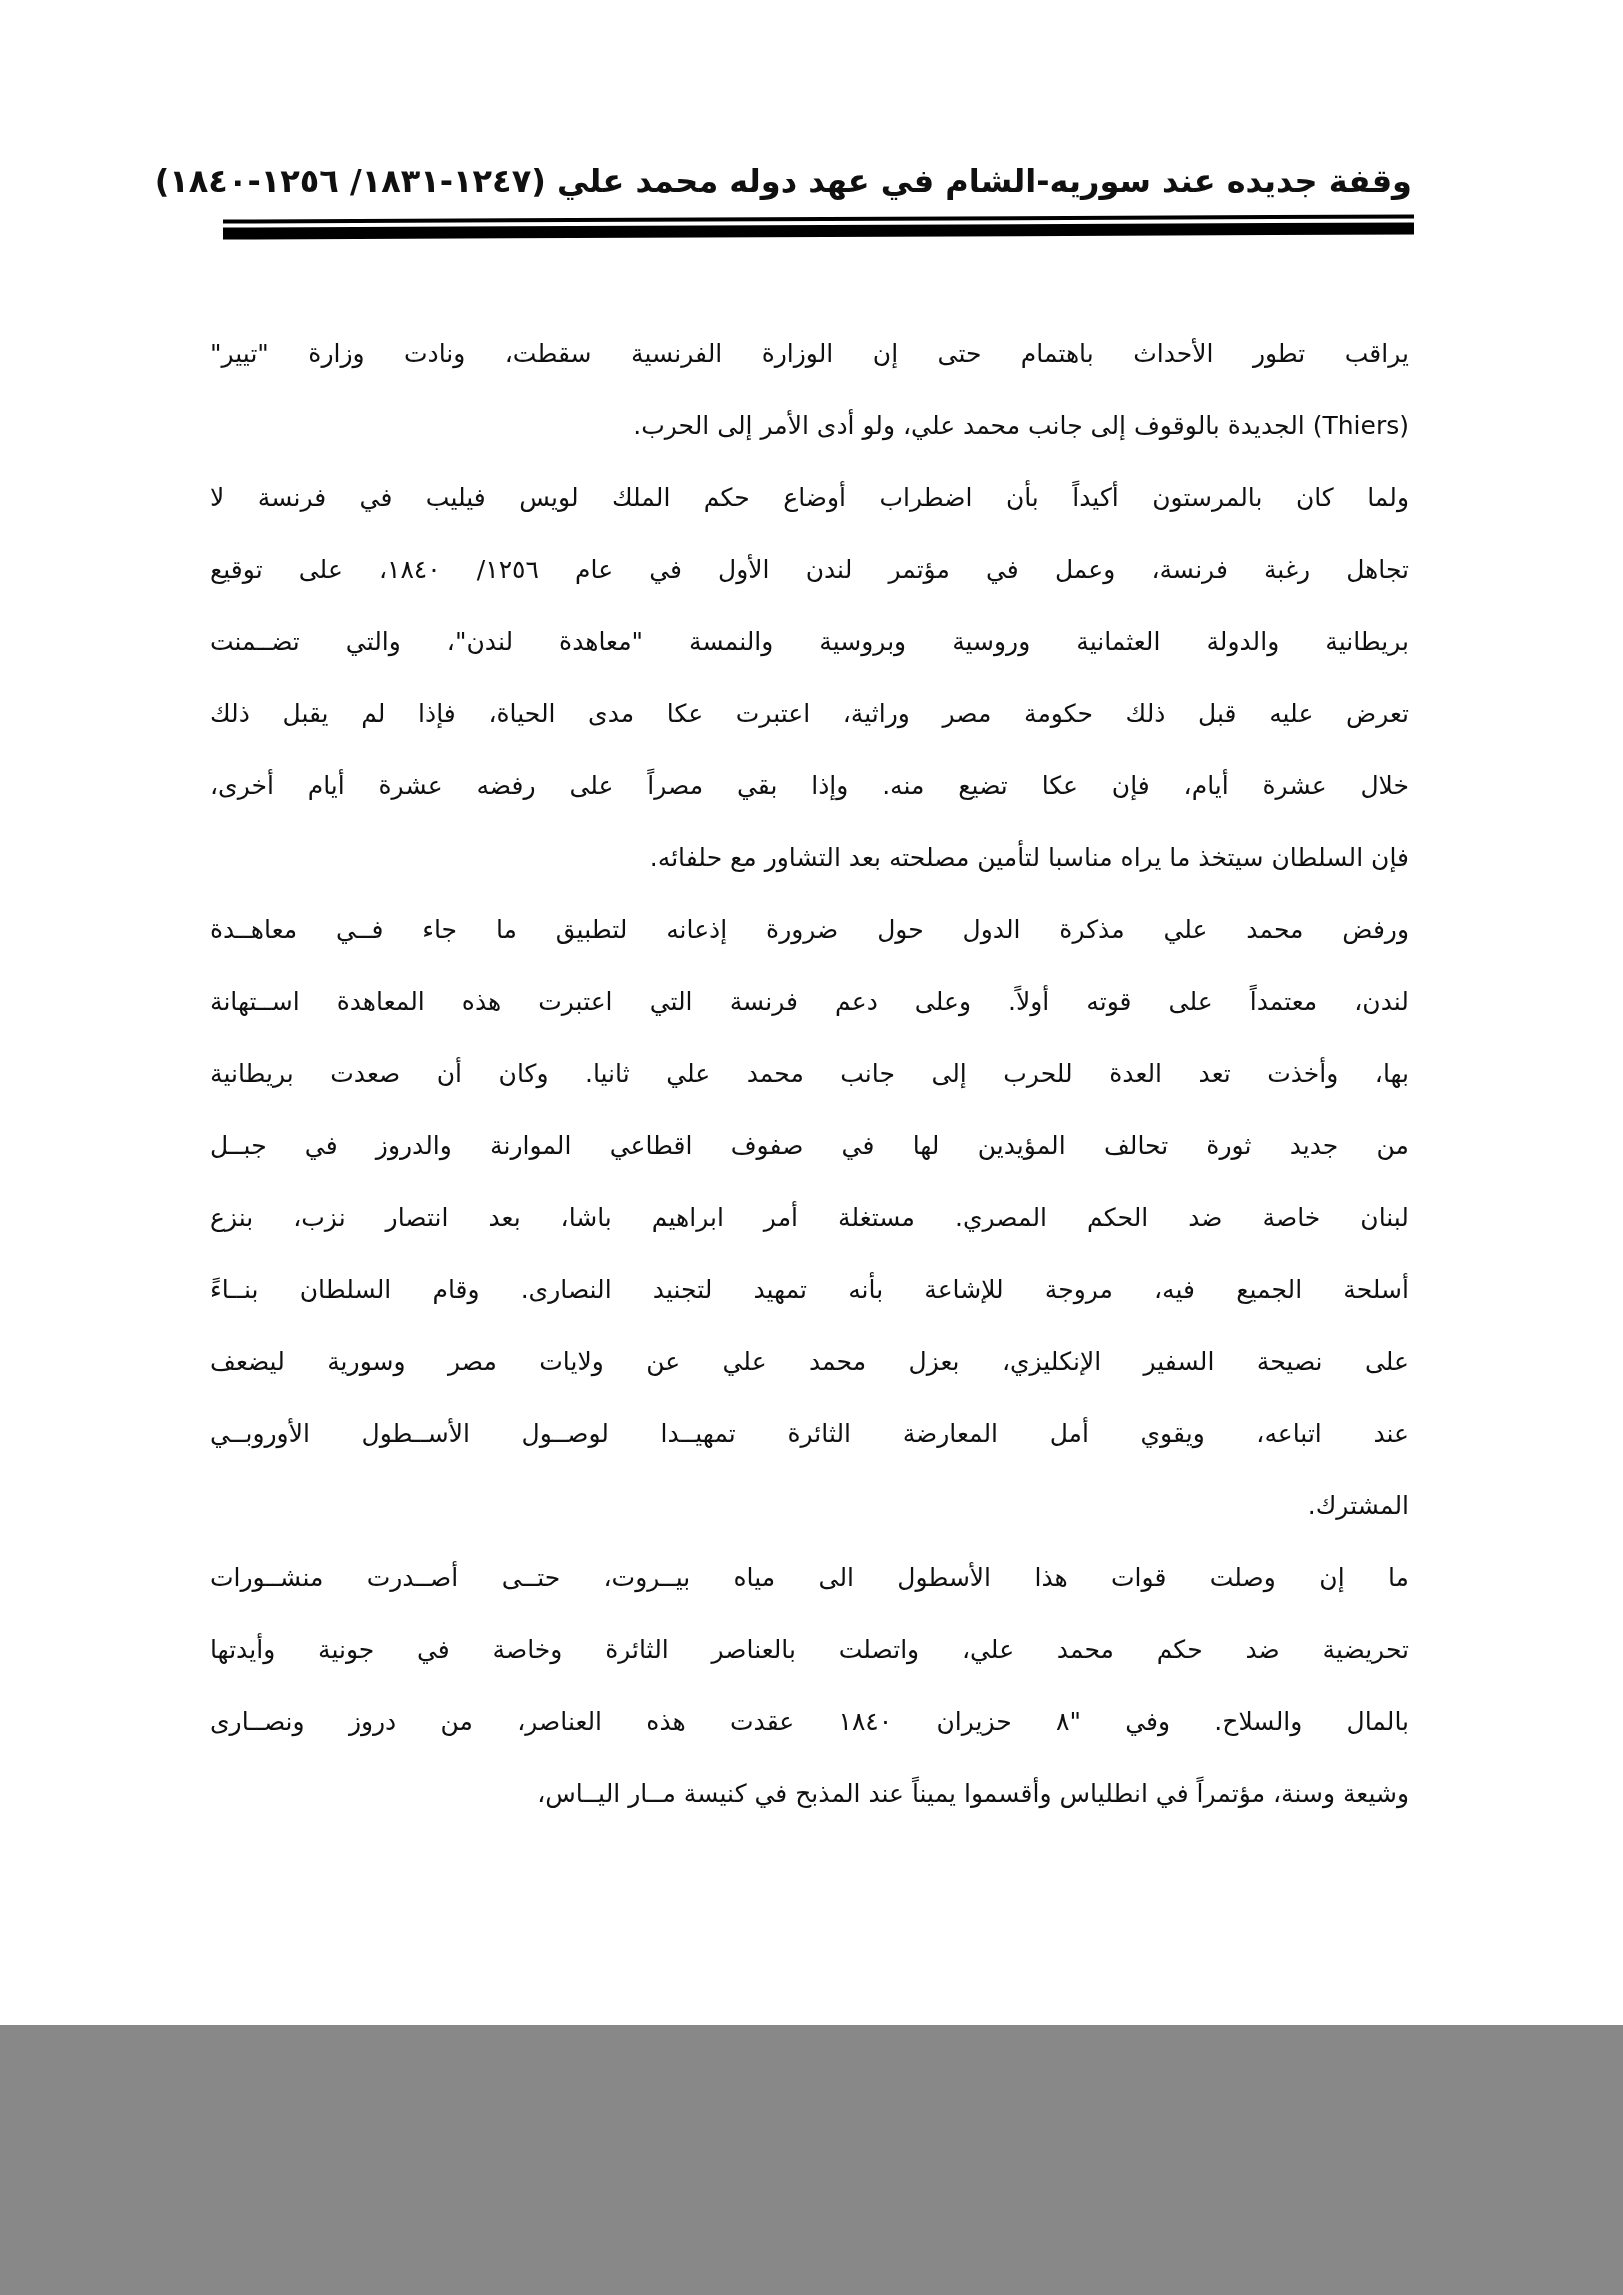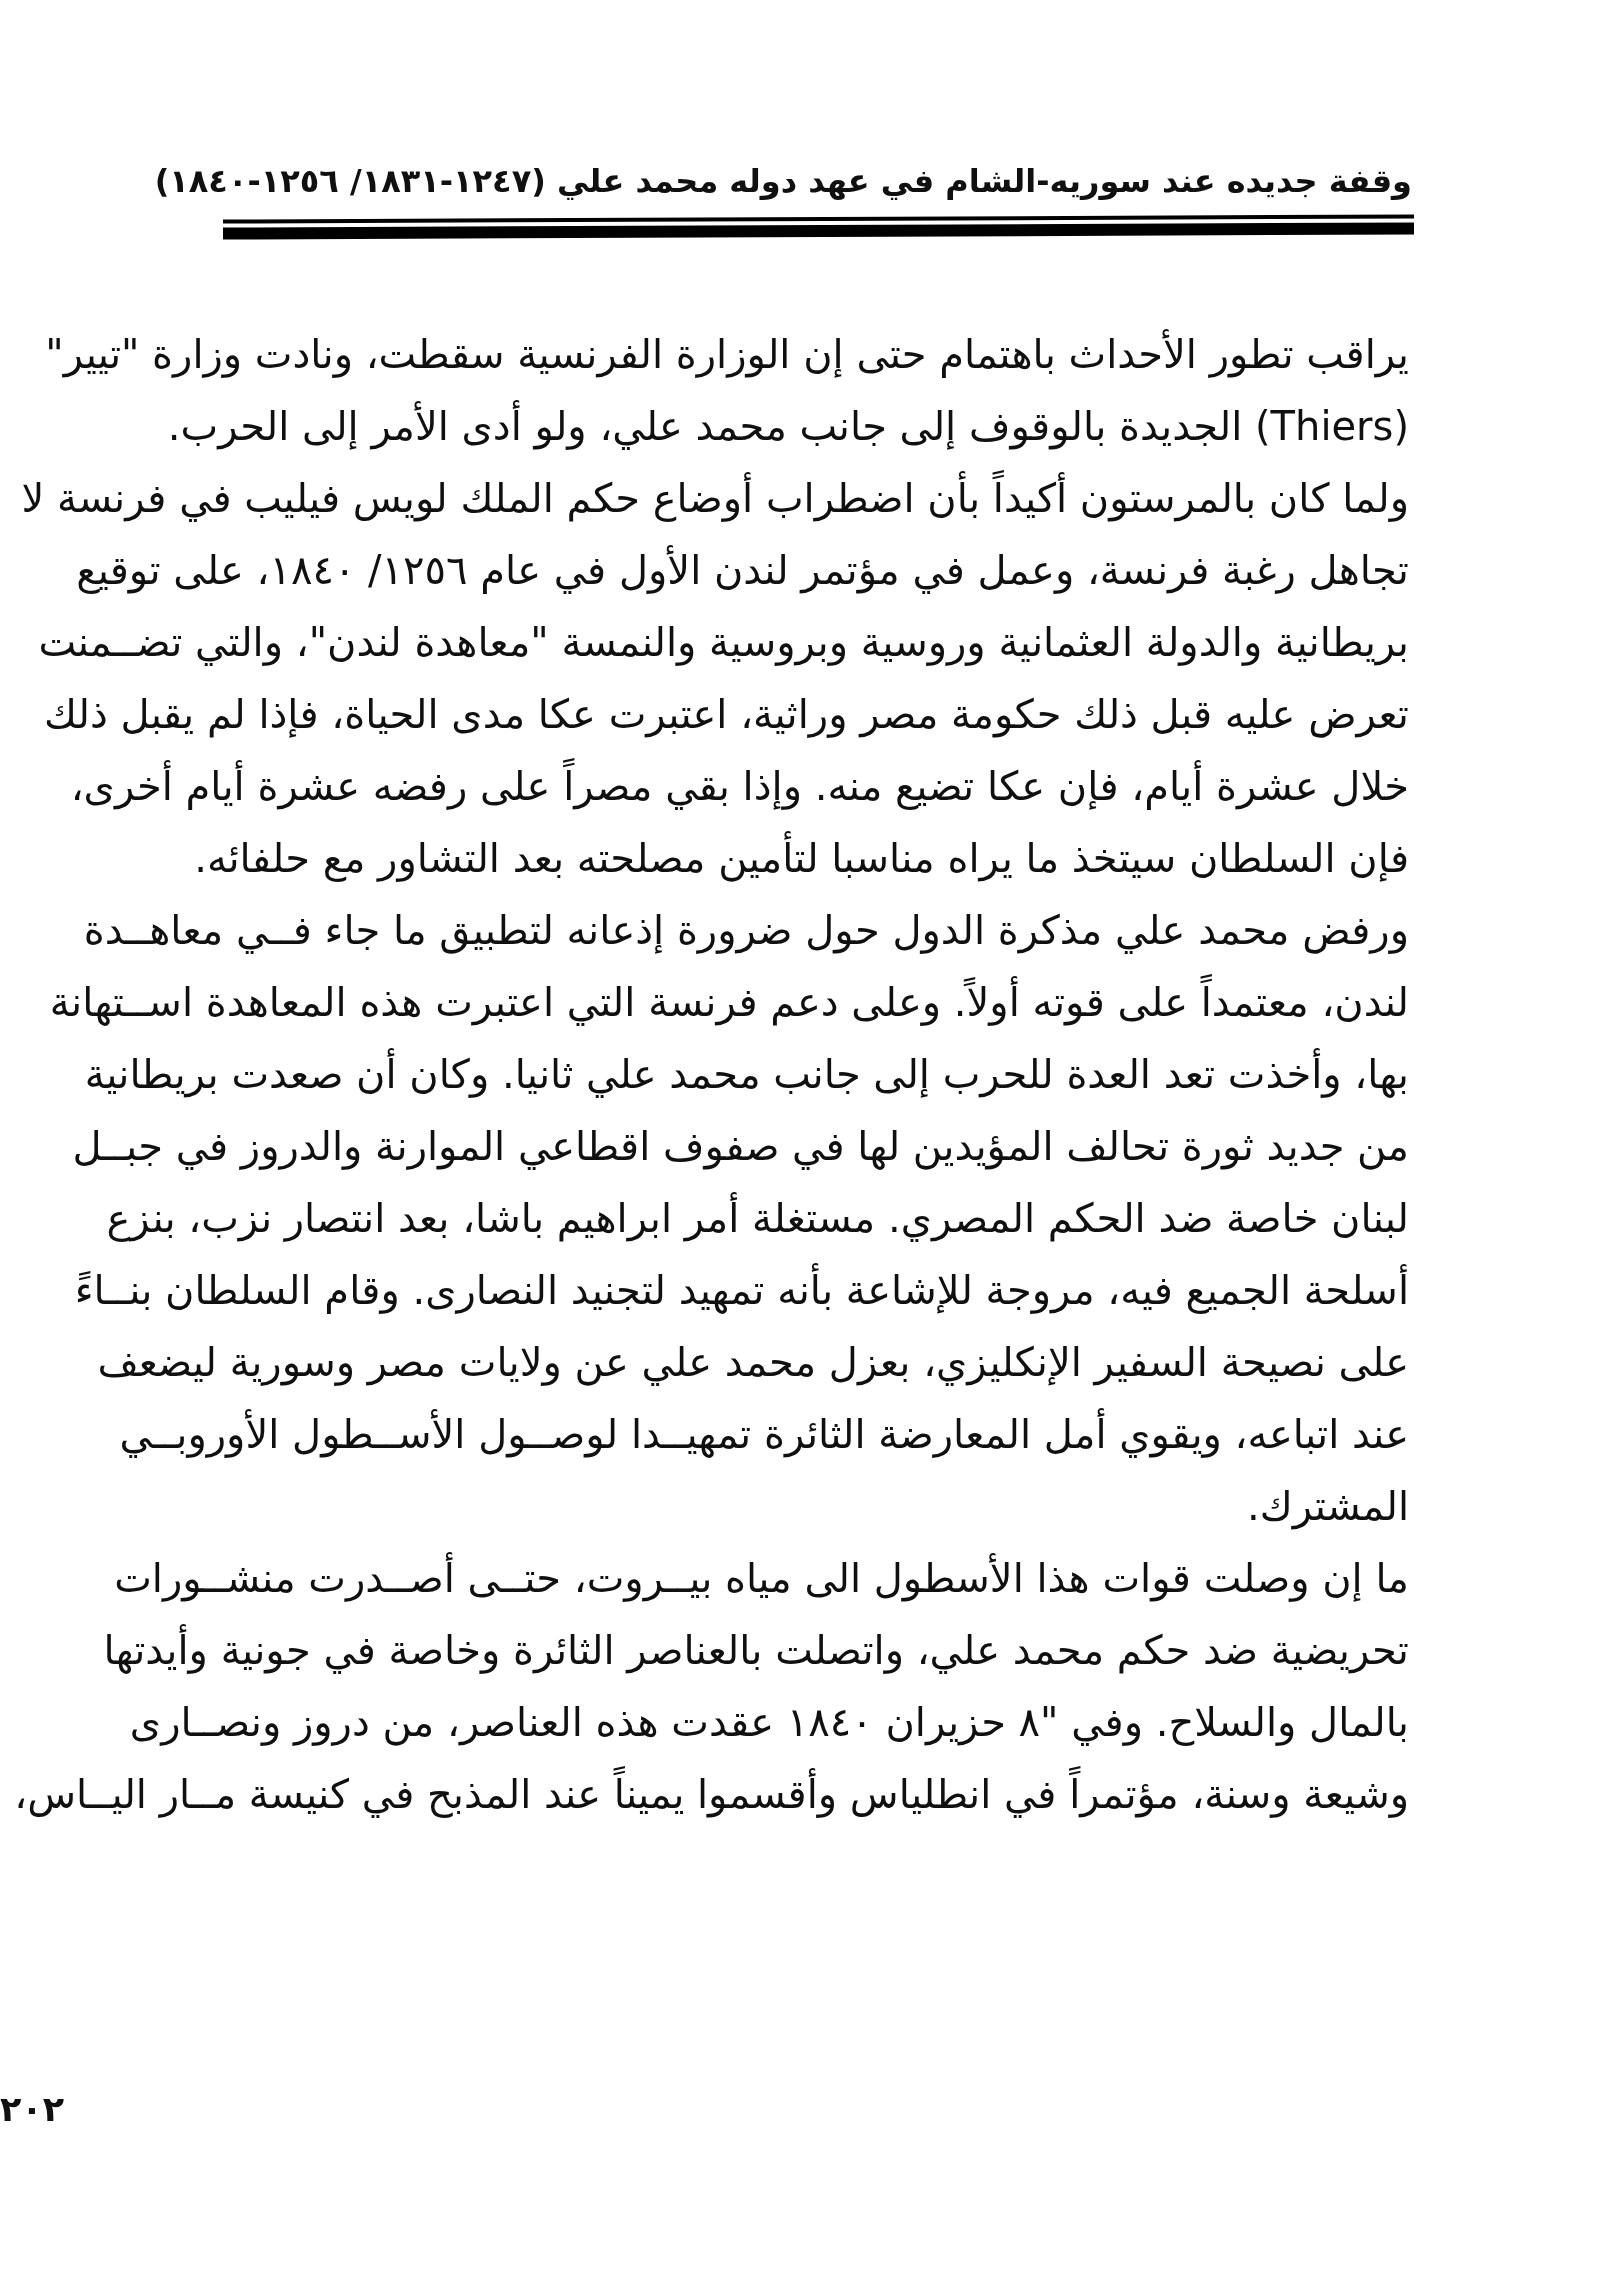--- a/index.html
+++ b/index.html
@@ -1,19 +1,19 @@
 <!DOCTYPE html>
 <html lang="ar" style="font-size:13.5px"><head>
 <meta charset="utf-8">
 <style>
   html, body { margin: 0; padding: 0; background: #888; }
   .page {
     position: relative;
     width: 1624px;
-    height: 2295px;
+    height: 2025px;
     margin: 0 auto;
     background: #ffffff;
     font-family: "DejaVu Sans", sans-serif;
     color: #101010;
     overflow: hidden;
   }
   
   .running-header {
     position: absolute;
     top: 162px;
@@ -43,21 +43,21 @@
     background: #000;
     transform: rotate(-0.25deg);
   }
   
   .body-text {
     position: absolute;
     top: 318px;
     left: 210px;
     width: 1199px;
     direction: rtl;
-    font-size: 40px;
+    font-size: 25px;
   }
   .para { margin: 0; }
   .line {
     height: 72px;
     line-height: 72px;
     white-space: nowrap;
     text-align: justify;
     text-align-last: justify;
     overflow: visible;
   }

